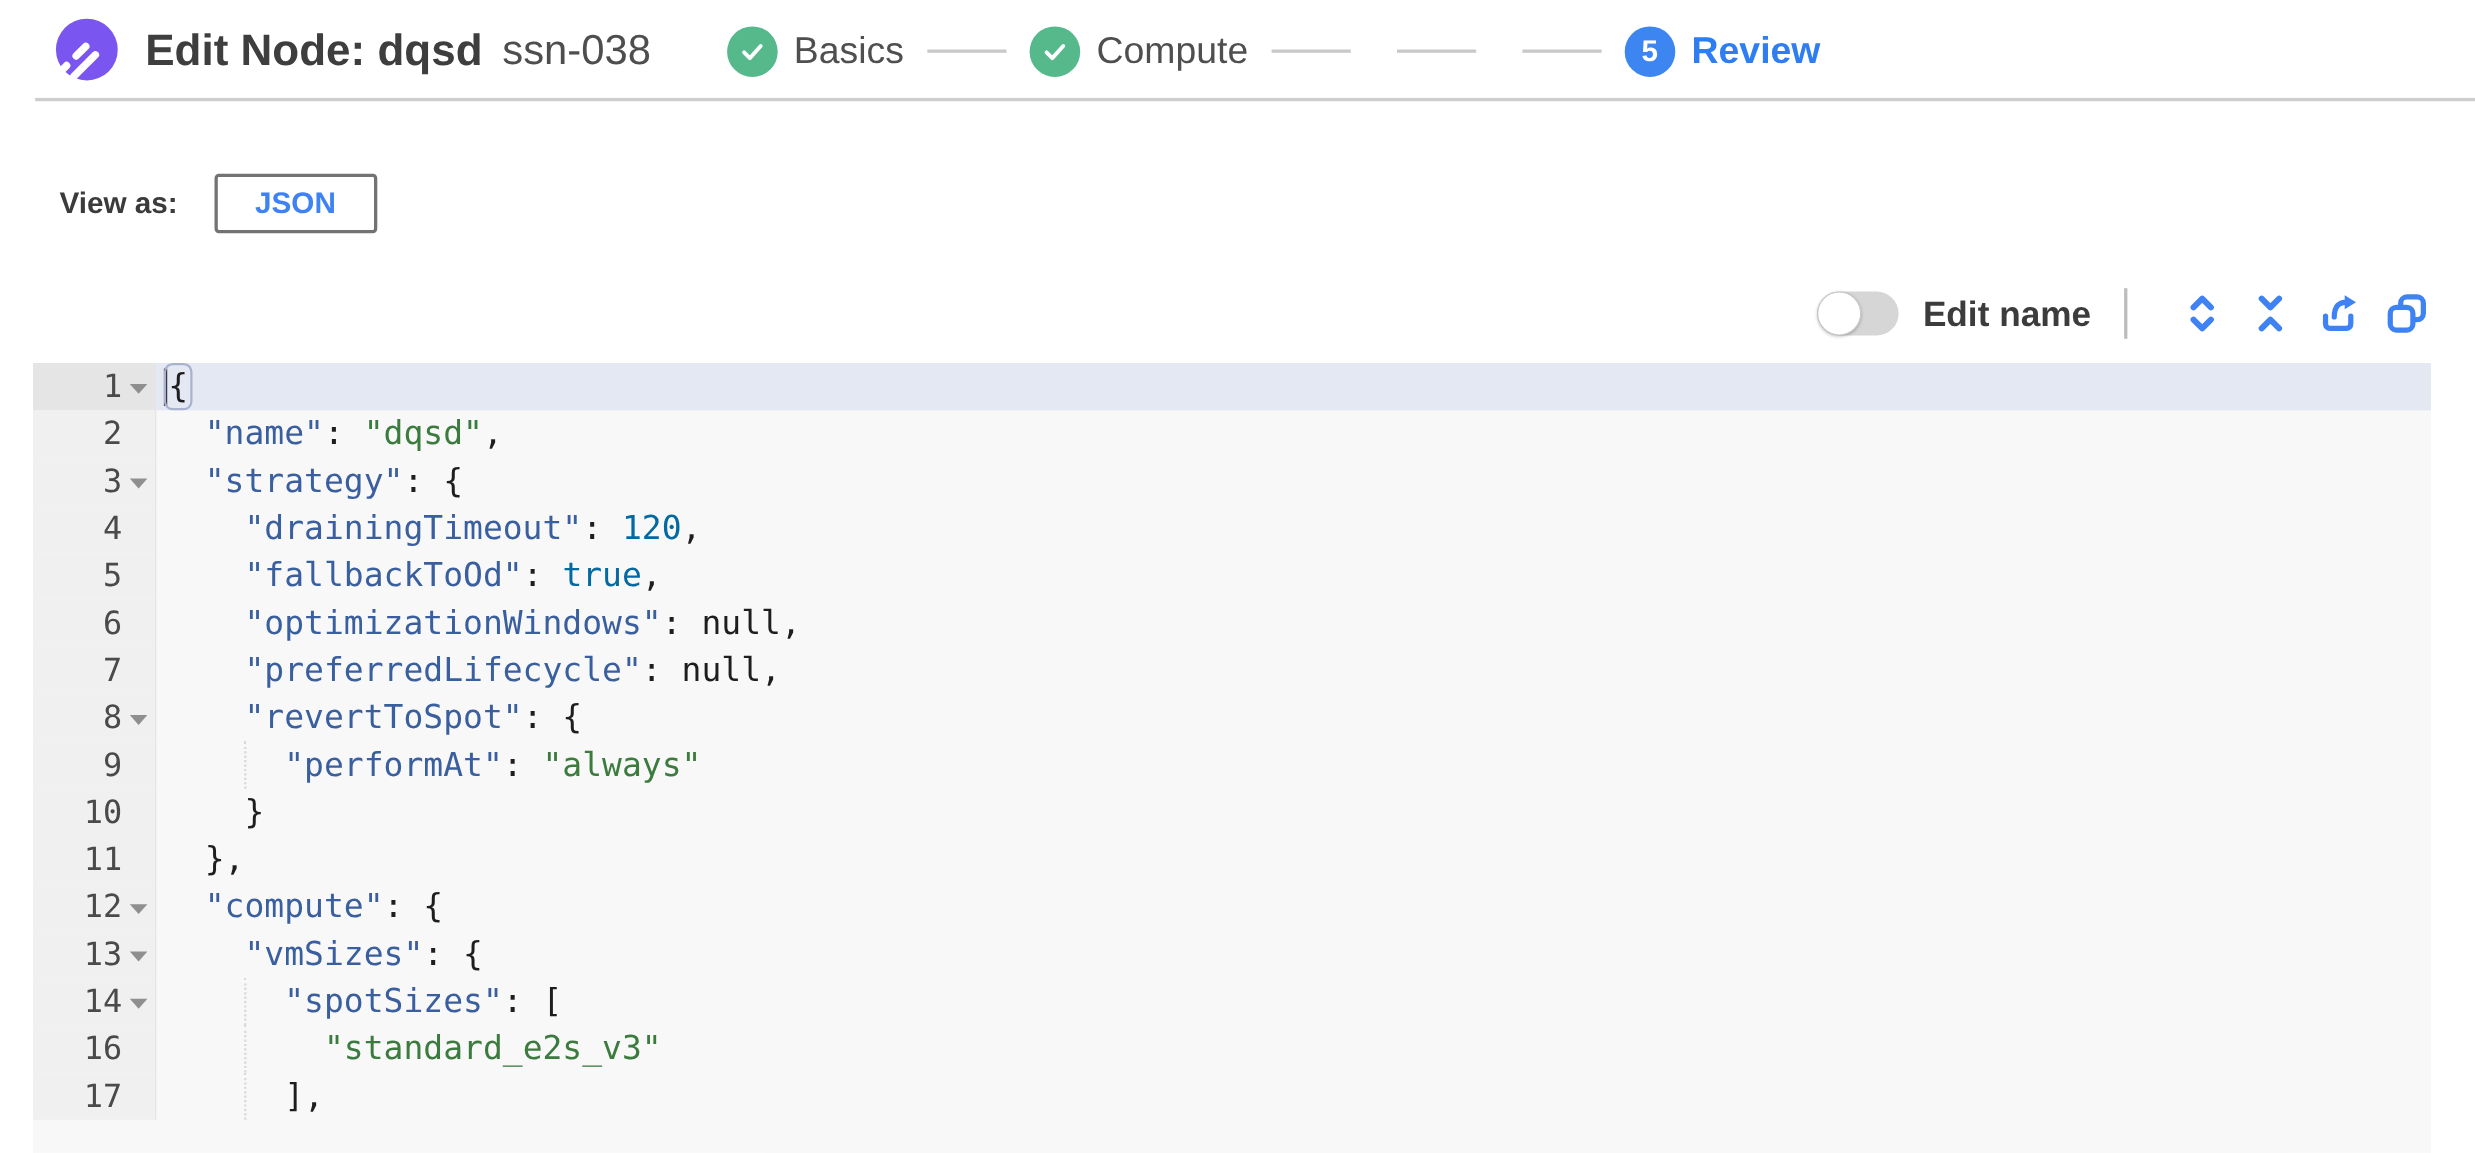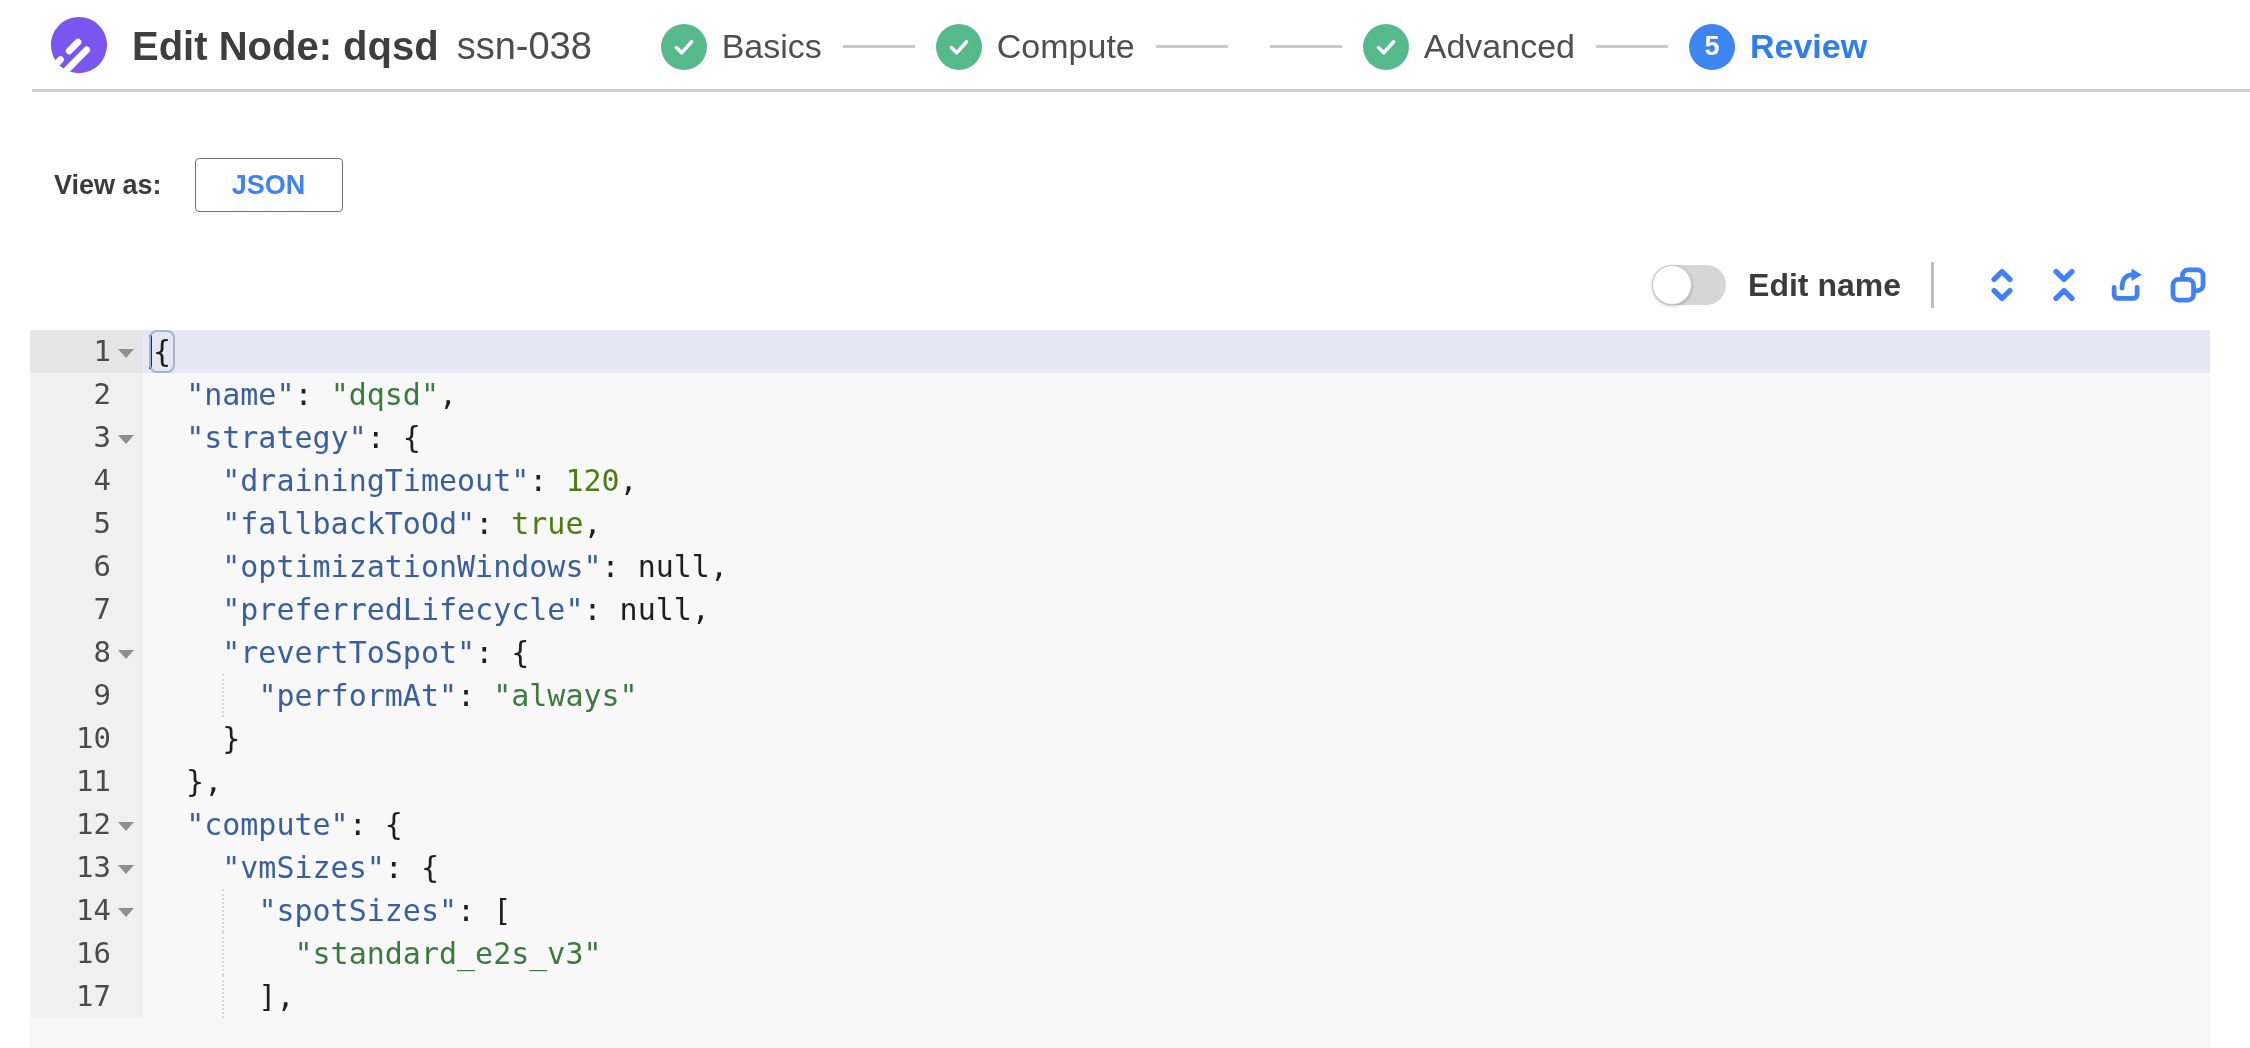--- a/index.html
+++ b/index.html
@@ -25,21 +25,21 @@
   .step-label { margin-left:15px; font-size:34px; color:#4f4f4f; white-space:nowrap; }
   .step-label.active { color:#2e7ef2; font-weight:600; }
   .step-connector { height:3px; width:72px; background:#c9c9c9; margin:0 21px; flex:0 0 auto; }
 
   
   .viewas { position:absolute; top:158px; left:54px; display:flex; align-items:center; }
   .viewas-label { font-size:27px; font-weight:700; color:#3b3b3b; margin-right:36px; }
   .seg-btn { height:54px; min-width:148px; padding:0 30px; background:#fff; border:2px solid #c4c4c4;
              font-size:26px; font-weight:700; color:#4a4a4a; border-radius:4px; cursor:pointer;
              font-family:"Liberation Sans", sans-serif; }
-  .seg-btn.selected { border:1px solid #737373; color:#3e82f4; font-size:27px; margin-left:-3px; position:relative; z-index:1; }
+  .seg-btn.selected { border:3px solid #737373; color:#3e82f4; font-size:27px; margin-left:-3px; position:relative; z-index:1; }
 
   
   .toolbar { position:absolute; top:260px; right:40px; height:50px; display:flex; align-items:center; }
   .toggle { width:74px; height:40px; border-radius:20px; background:#d6d6d6; position:relative; cursor:pointer; flex:0 0 auto; }
   .toggle-knob { position:absolute; left:0px; top:0px; width:40px; height:40px; border-radius:50%;
                  background:#fff; border:1px solid #c9c9c9; box-shadow:0 1px 3px rgba(0,0,0,.25); }
   .editmode-label { margin-left:22px; font-size:32px; font-weight:600; color:#3c3c3c; white-space:nowrap; }
   .tb-divider { width:3px; height:46px; background:#bdbdbd; margin:0 28px 0 30px; }
   .icon-btn { width:44px; height:44px; display:flex; align-items:center; justify-content:center;
               background:none; border:none; cursor:pointer; margin-left:18px; }
@@ -52,21 +52,21 @@
             position:relative; text-align:right; padding-right:30px;
             font-family:"DejaVu Sans Mono", monospace; font-size:29px; line-height:43px; color:#4a4a4a; }
   .fold { position:absolute; right:7px; top:19px; width:0; height:0; cursor:pointer;
           border-left:8px solid transparent; border-right:8px solid transparent; border-top:9px solid #8f8f8f; }
   .code { flex:1; position:relative; padding-left:8px; white-space:pre;
           font-family:"DejaVu Sans Mono", monospace; font-size:30px; line-height:43px; color:#1e1e1e; }
   .ed-line.active .gutter { background:#e5e5e5; }
   .ed-line.active .code { background:#e3e8f3; }
   .tok-key { color:#3a5f9f; }
   .tok-str { color:#3c7b3e; }
-  .tok-num { color:#4d7c0f; }
+  .tok-num { color:#0369a1; }
   .guide { position:absolute; left:80px; top:0; bottom:0; border-left:2px dotted #d8d8d8; }
   .bracket-box { outline:2px solid #a9b2cf; outline-offset:2px; border-radius:4px; position:relative; }
   .cursor-caret { display:inline-block; width:0; height:34px; border-left:3px solid #2b2b2b;
                   vertical-align:text-bottom; position:relative; left:-1px; }
 </style>
 </head>
 <body>
 
 <div class="header">
   <div class="header-inner">
@@ -93,28 +93,20 @@
         <div class="step">
           <div class="step-circle">
             <svg viewBox="0 0 24 24" width="28" height="28" fill="none" stroke="#fff" stroke-width="3" stroke-linecap="round" stroke-linejoin="round">
               <polyline points="5.5 12.5 10 17 18.5 7.5"></polyline>
             </svg>
           </div>
           <div class="step-label">Compute</div>
         </div>
         <div class="step-connector"></div>
         <div class="step-connector"></div>
-        <div class="step">
-          <div class="step-circle">
-            <svg viewBox="0 0 24 24" width="28" height="28" fill="none" stroke="#fff" stroke-width="3" stroke-linecap="round" stroke-linejoin="round">
-              <polyline points="5.5 12.5 10 17 18.5 7.5"></polyline>
-            </svg>
-          </div>
-          <div class="step-label">Advanced</div>
-        </div>
         <div class="step-connector"></div>
         <div class="step">
           <div class="step-circle active">
             <span class="step-num">5</span>
           </div>
           <div class="step-label active">Review</div>
         </div>
       </div>
   </div>
 </div>

